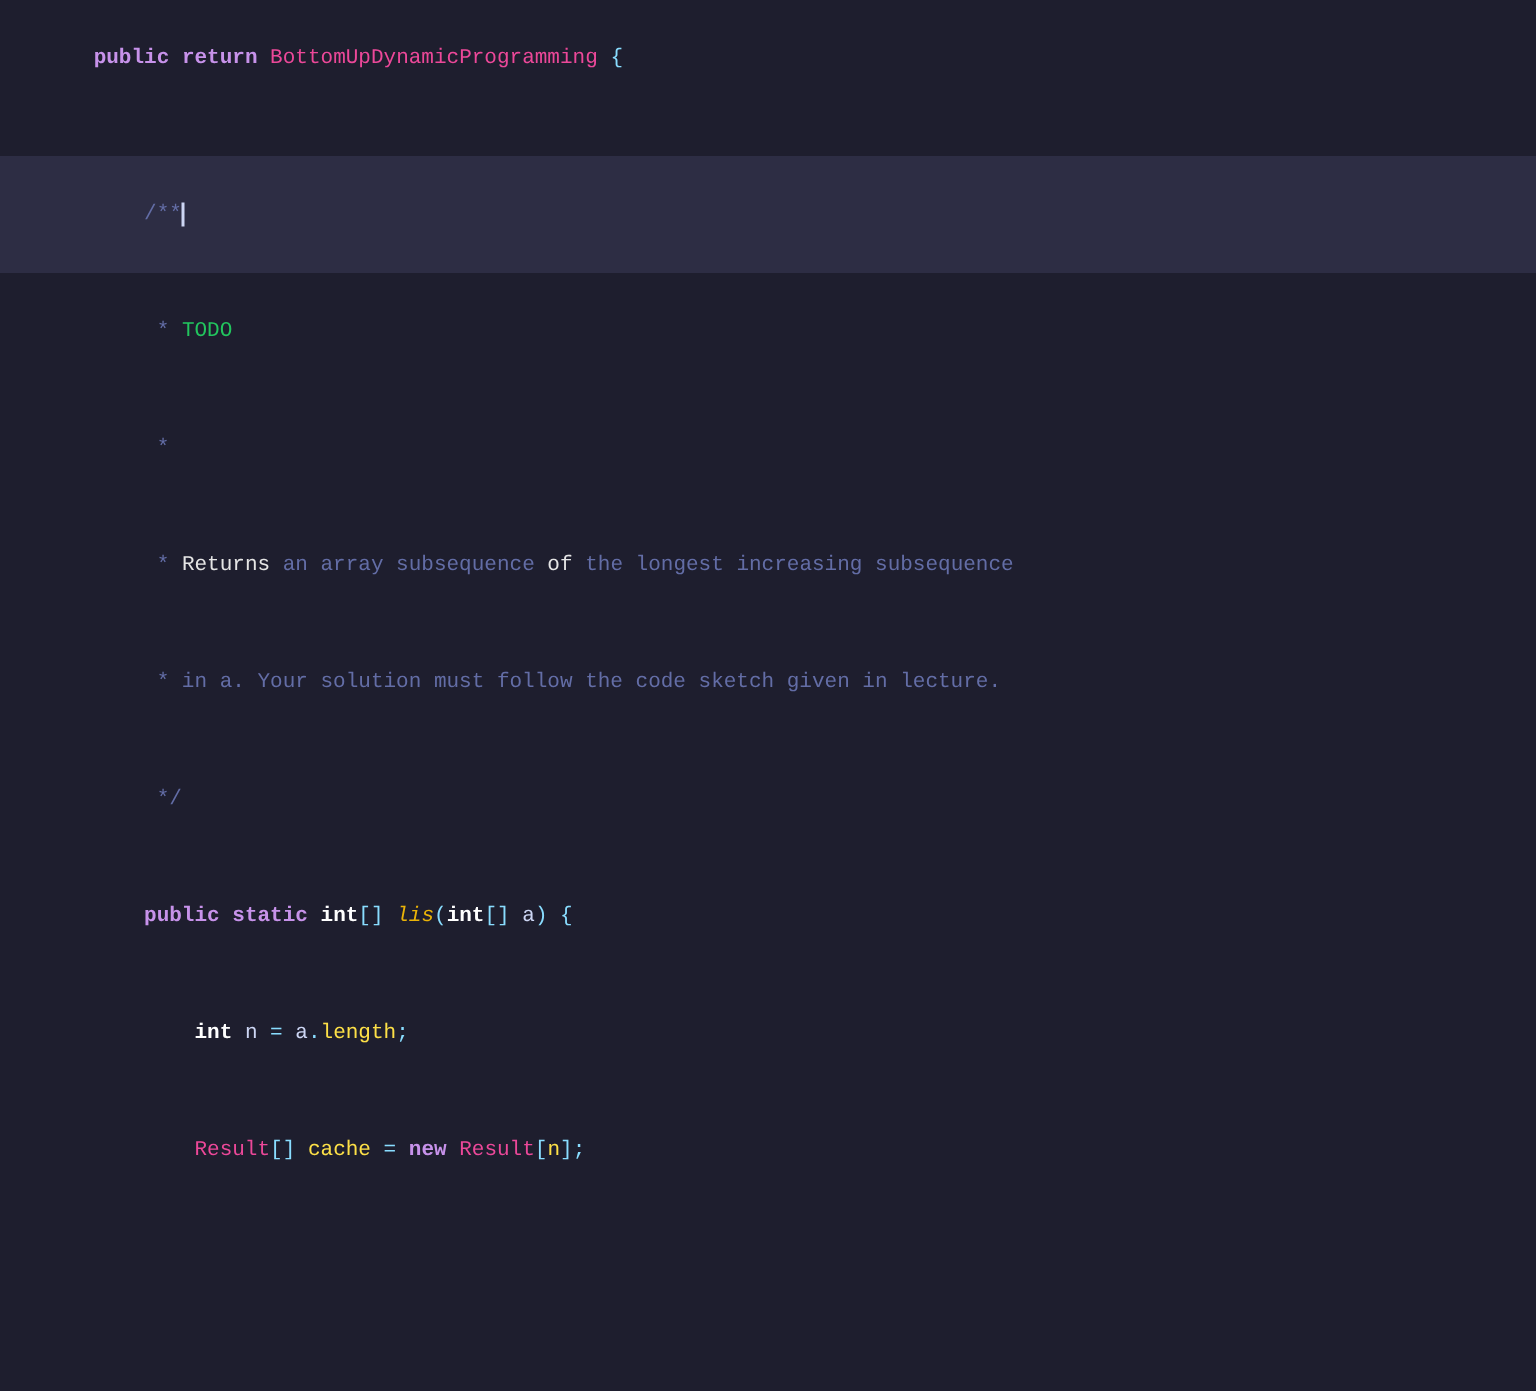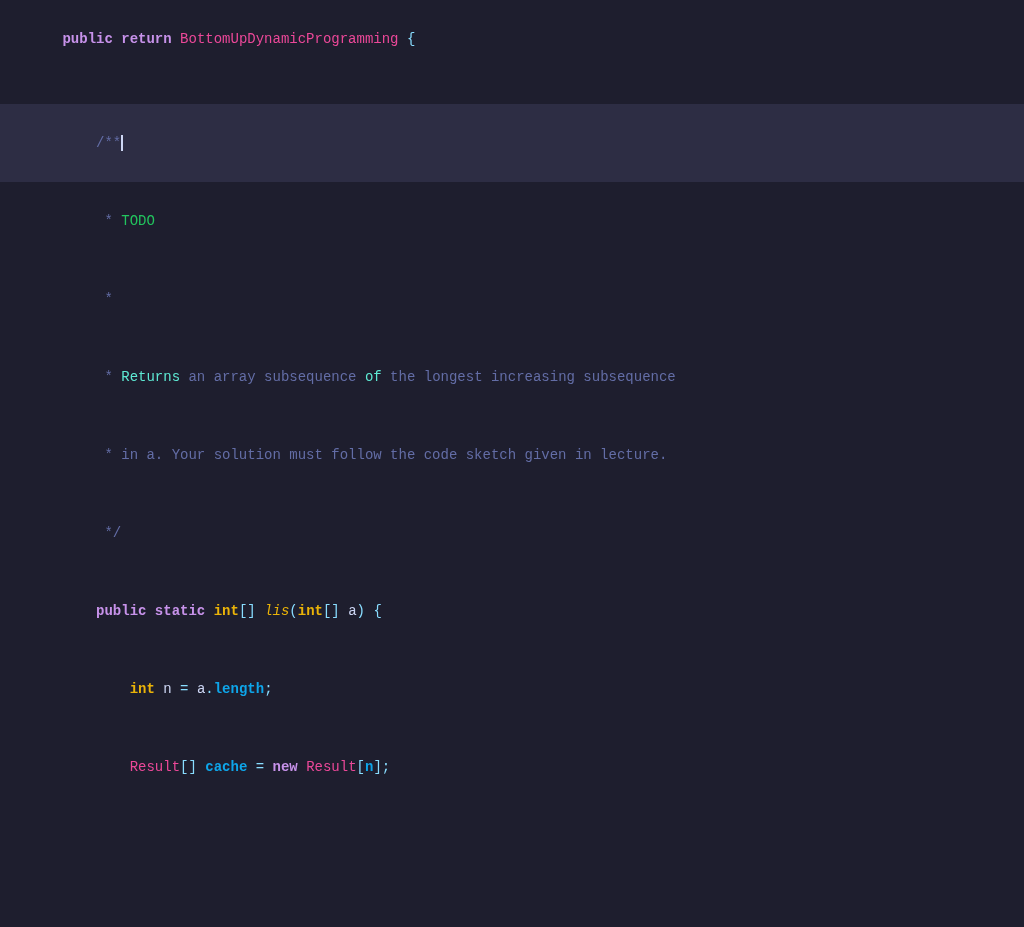--- a/index.html
+++ b/index.html
@@ -36,29 +36,29 @@
       background-color: #2d2d44;
     }
 
     .line-content {
       flex: 1;
       padding-left: 4px;
     }
 
     
     .kw { color: #c792ea; font-weight: bold; } 
-    .kw-type { color: #eab308; font-weight: bold; } 
+    .kw-type { color: #ffffff; font-weight: bold; } 
     .kw-ctrl { color: #c792ea; font-weight: bold; } 
     .type { color: #ec4899; } 
     .method { color: #eab308; font-style: italic; } 
     .comment { color: #636da6; } 
     .comment-todo { color: #22c55e; }
-    .comment-keyword { color: #5eead4; } 
+    .comment-keyword { color: #e5e5e5; } 
     .punc { color: #89ddff; } 
-    .var { color: #0ea5e9; font-weight: bold; } 
+    .var { color: #fde047; } 
     .op { color: #89ddff; } 
     .plain { color: #cdd6f4; }
   </style>
 </head>
 <body>
 
 <div class="code-editor">
 
   <div class="code-line">
     <span class="line-content">

